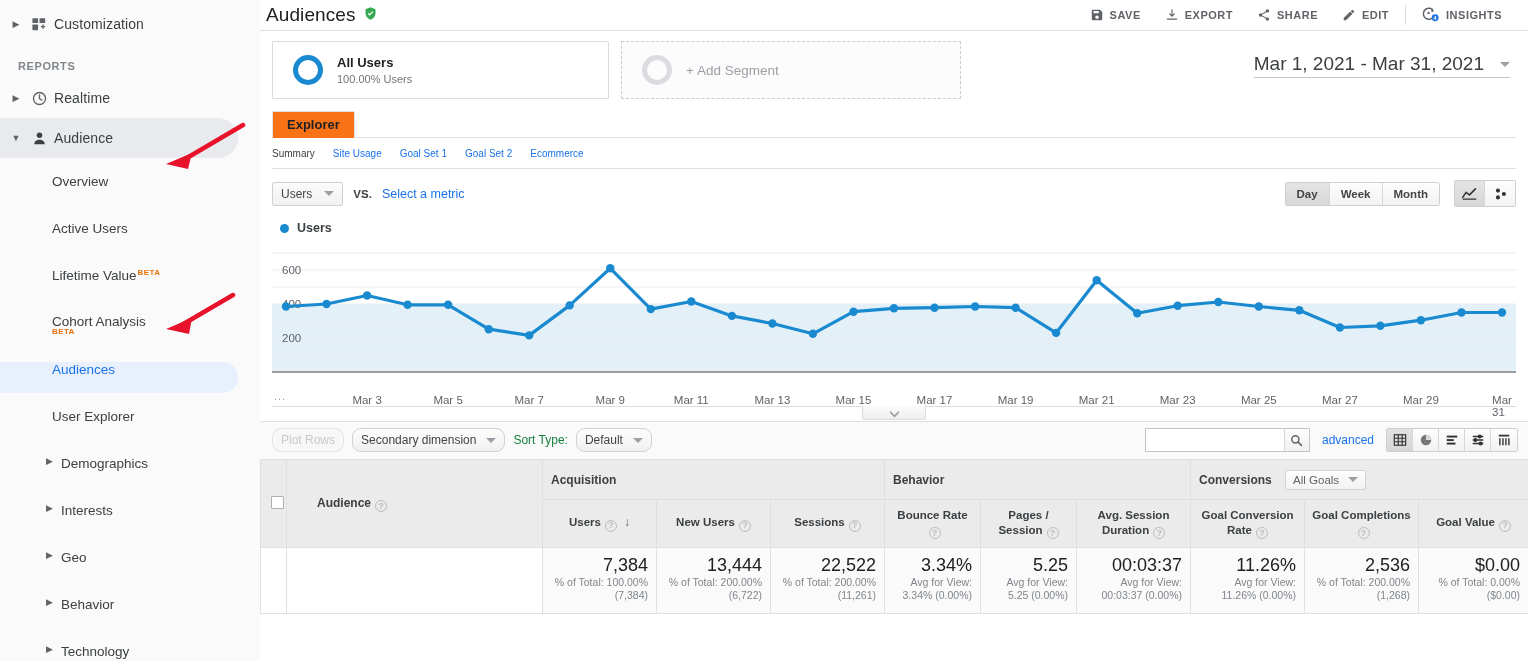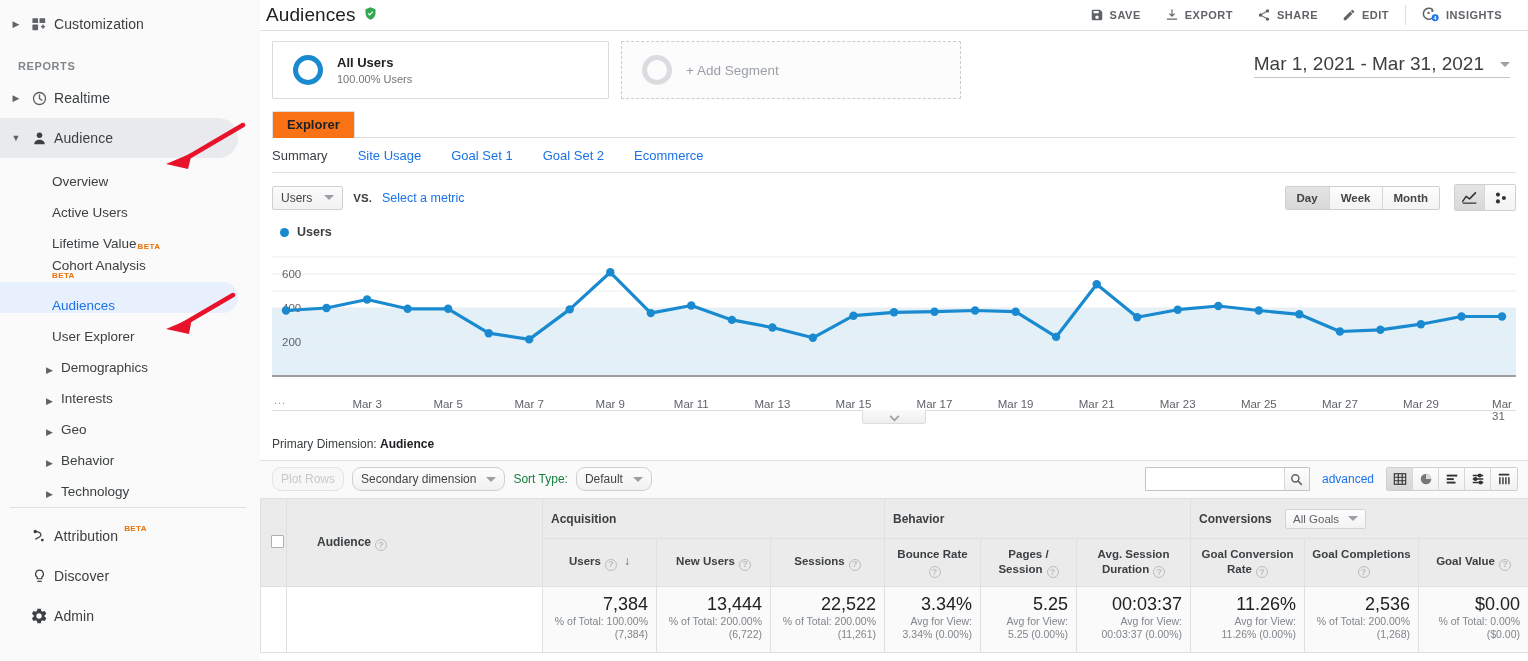--- a/index.html
+++ b/index.html
@@ -41,22 +41,22 @@
   .nav-row .lbl {
     font-size: 14px; color: #3c4043; letter-spacing: .1px;
     display: flex; align-items: flex-start;
   }
   .nav-row.active { background: #e8eaed; border-radius: 0 20px 20px 0; margin-right: 22px; }
   .section-label {
     font-size: 11px; color: #80868b; font-weight: bold;
     letter-spacing: .6px; padding: 16px 0 6px 18px;
   }
   .sub-row {
-    height: 31px; display: flex; align-items: flex-end;
-    padding-left: 52px; cursor: pointer; font-size: 13.5px; color: #3c4043;
+    height: 31px; display: flex; align-items: flex-start;
+    padding-left: 52px; cursor: pointer; font-size: 13.5px; color: #3c4043; margin-top: 16px;
   }
   .sub-row.exp { padding-left: 46px; }
   .sub-row .tri { font-size: 9px; color: #5f6368; margin-right: 8px; }
   .sub-row.selected {
     background: #e8f0fe; color: #1a73e8;
     border-radius: 0 20px 20px 0; margin-right: 22px; font-weight: normal;
   }
   .beta {
     font-size: 8px; color: #e8710a; font-weight: bold;
     letter-spacing: .4px; vertical-align: super; margin-left: 1px;
@@ -111,21 +111,21 @@
 
   
   .tabstrip { margin: 12px 12px 0 12px; position: relative; height: 26px; }
   .tab {
     position: absolute; left: 0; top: 0;
     border: 1px solid #e0e0e0; border-bottom: none; background: #f97316;
     padding: 5px 14px 6px 14px; font-size: 13px; font-weight: bold; color: #202124;
     border-radius: 2px 2px 0 0; cursor:pointer;
   }
   .tabrule { height:1px; background:#e0e0e0; margin: 0 12px; }
-  .subtabs { display: flex; gap: 30px; padding: 10px 12px 9px 12px; font-size: 13px; }
+  .subtabs { display: flex; gap: 18px; padding: 10px 12px 9px 12px; font-size: 10px; }
   .subtab { color: #1a73e8; cursor: pointer; }
   .subtab.current { color: #3c4043; }
   .subrule { height:1px; background:#e0e0e0; margin: 0 12px; }
 
   
   .metricrow { display:flex; align-items:center; padding: 11px 12px 0 12px; gap: 10px; position: relative;}
   .btnsel {
     border:1px solid #d0d0d0; background: linear-gradient(#fbfbfb,#f1f1f1);
     border-radius:2px; font-size:12px; color:#444; padding: 4px 8px;
     display:flex; align-items:center; gap:12px; cursor:pointer; min-width:62px;
@@ -545,24 +545,20 @@
     </div>
     <div class="xrule"></div>
     <div class="collapse">
       <span>
         <svg width="11" height="7" viewBox="0 0 12 8">
             <path d="M1 1l5 5 5-5" fill="none" stroke="#9aa0a6" stroke-width="2"></path>
           </svg>
       </span>
     </div>
 
-    <div class="primdim">
-      <span>Primary Dimension:</span>
-      <b>Audience</b>
-    </div>
 
     <div class="ctrlbar">
       <div class="ctl disabled">Plot Rows</div>
       <div class="ctl">
         <span>Secondary dimension</span>
         <span class="caret"></span>
       </div>
       <span class="sorttype">Sort Type:</span>
       <div class="ctl">
         <span>Default</span>

